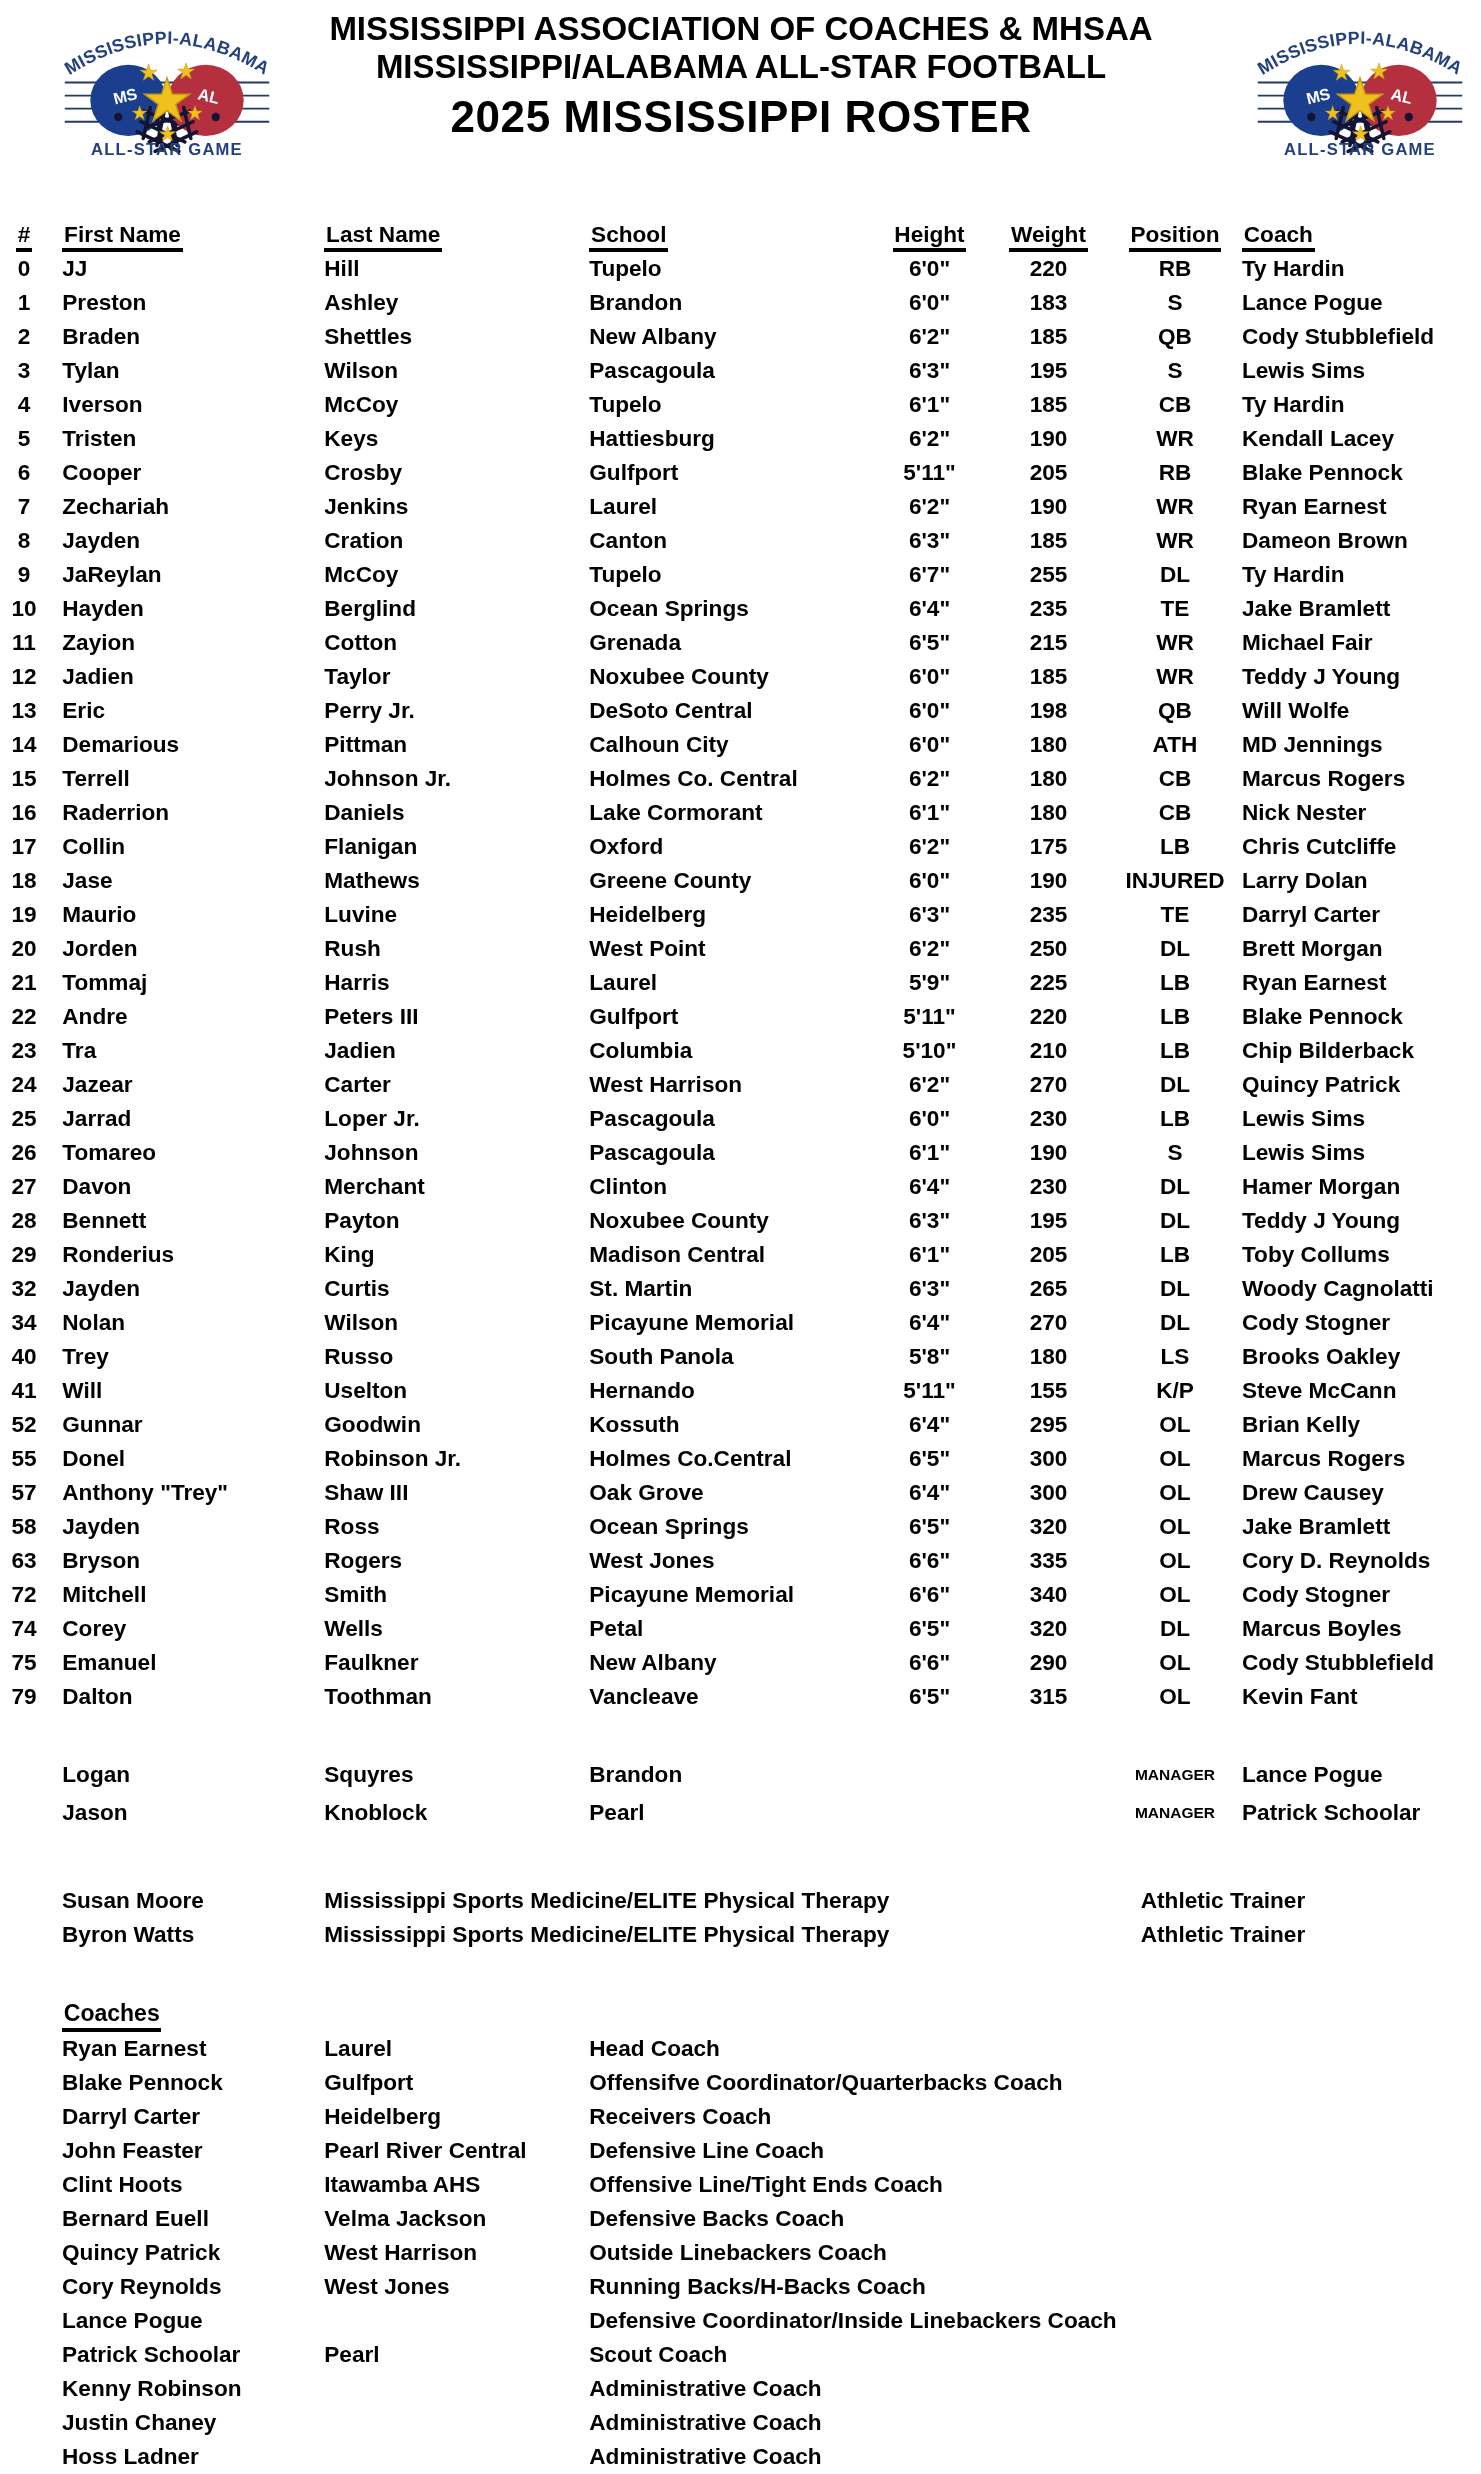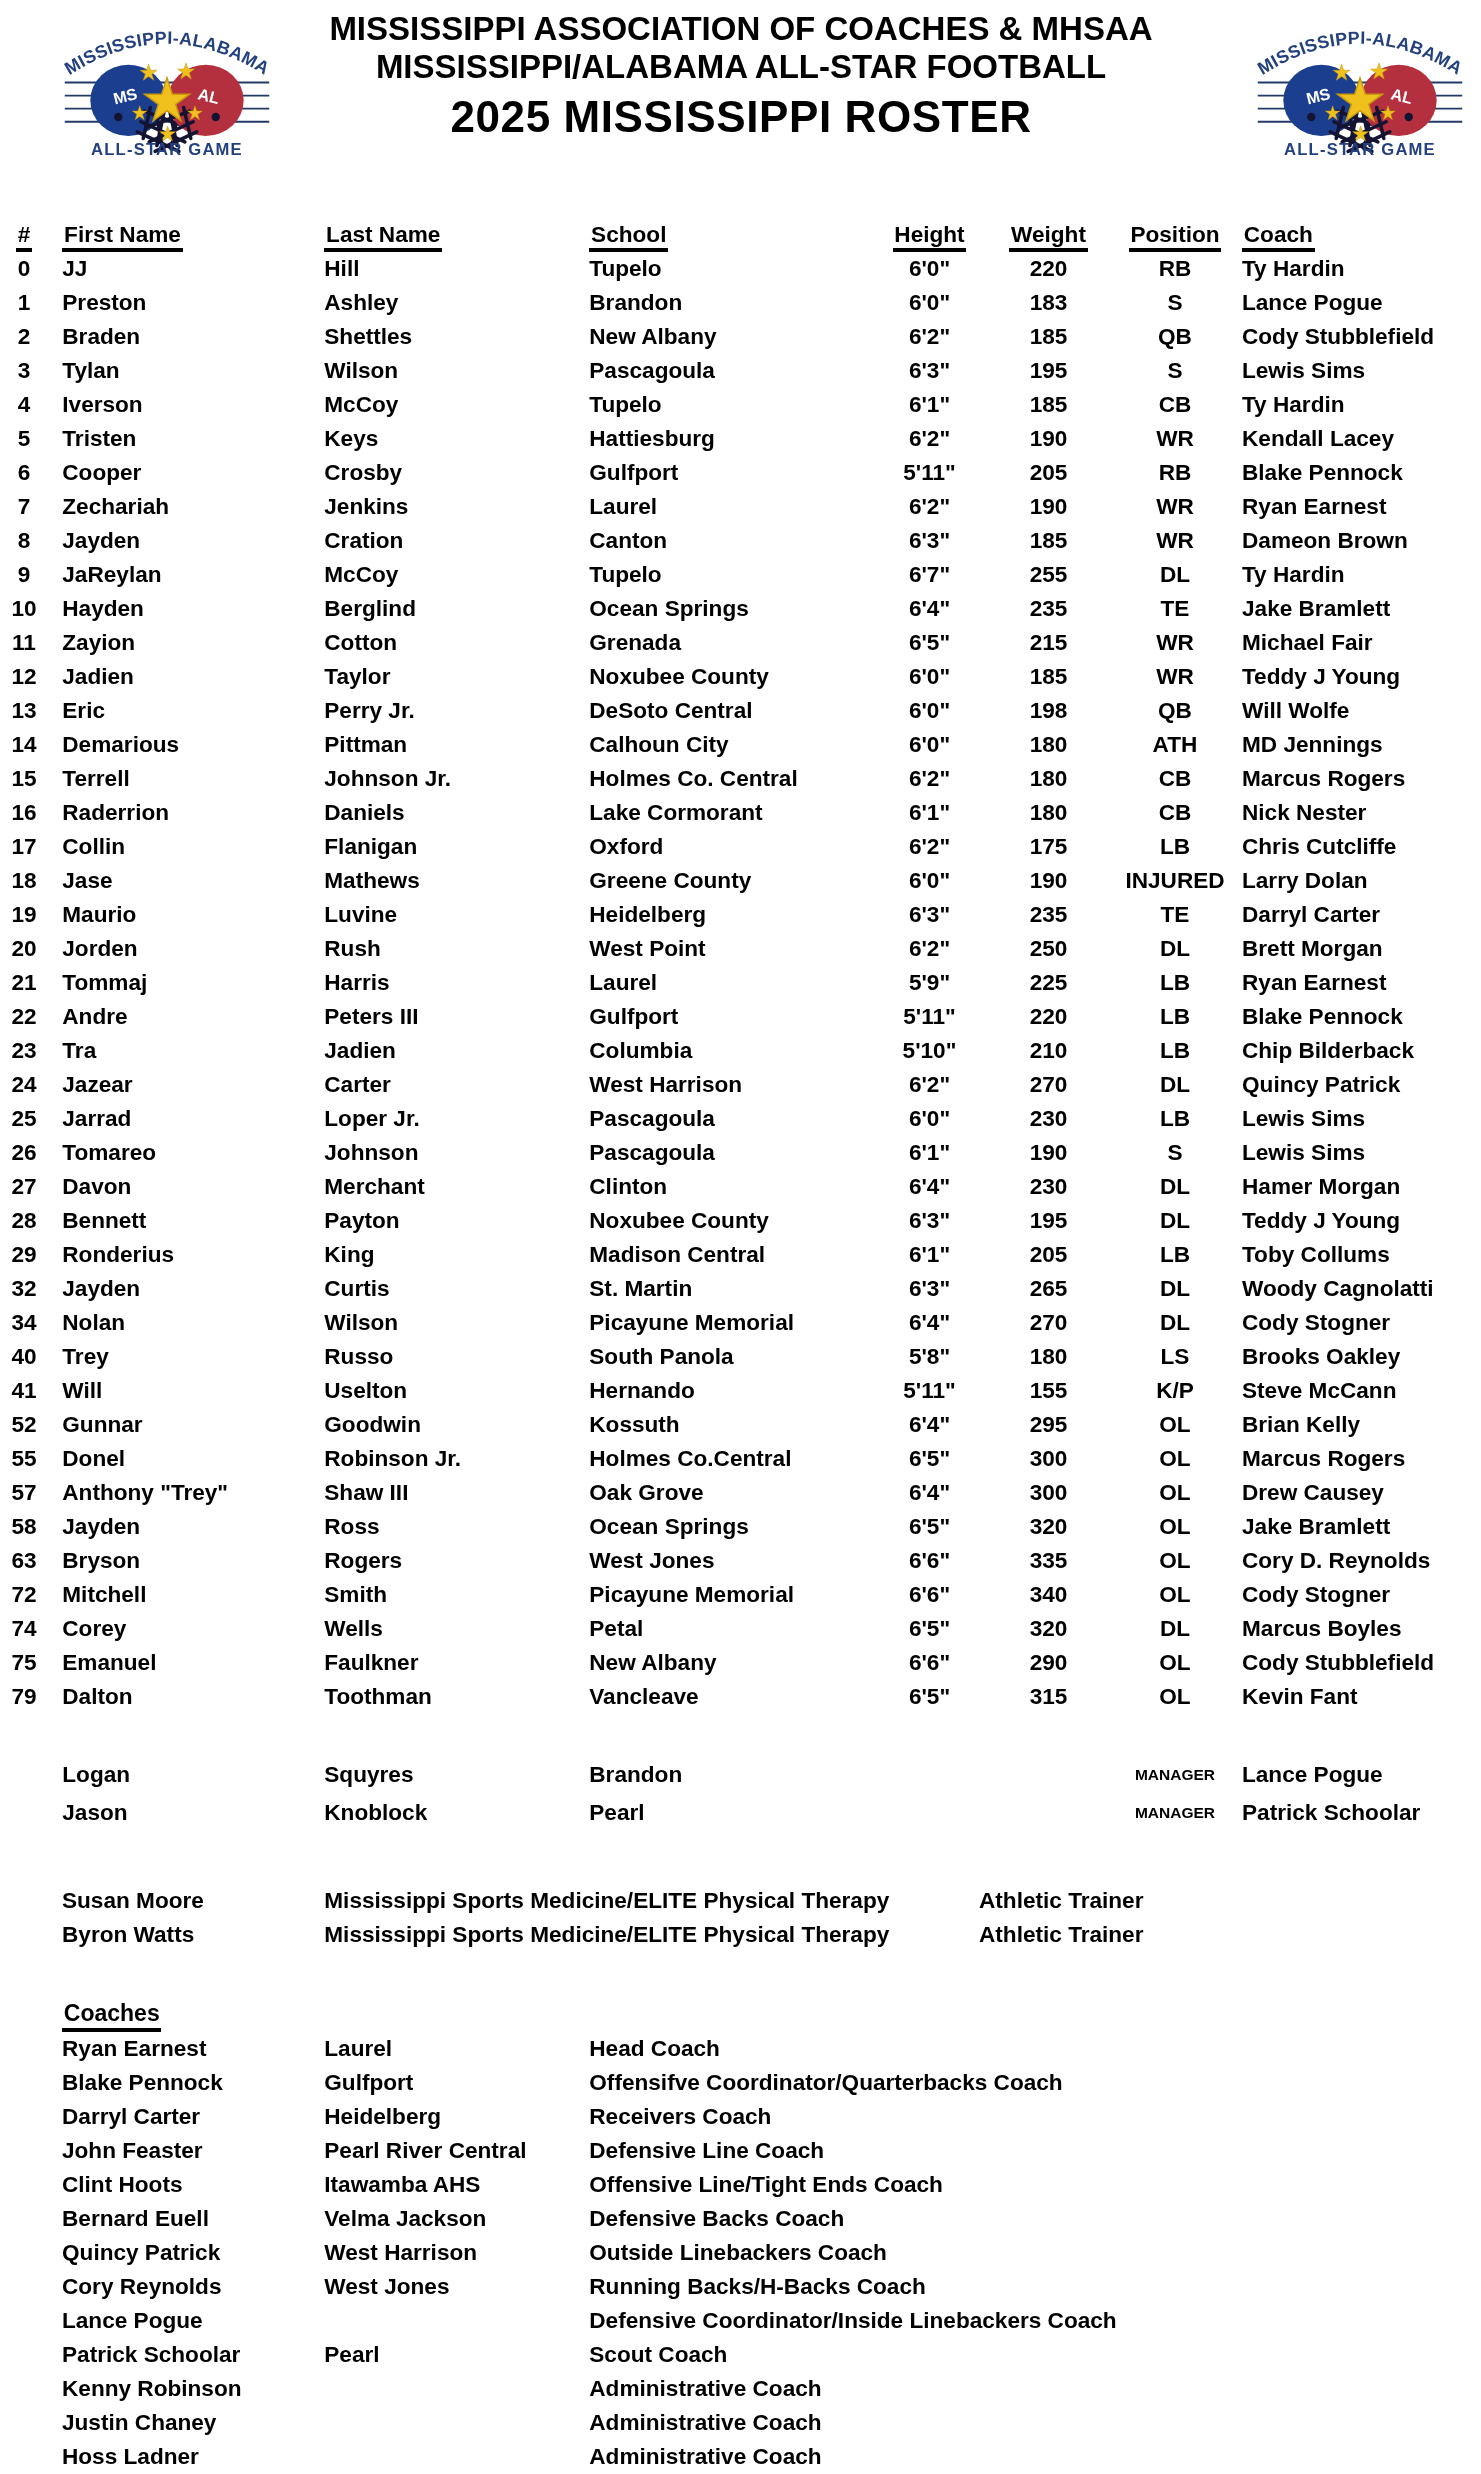--- a/index.html
+++ b/index.html
@@ -25,21 +25,21 @@
 
   .row{font-size:22.6px;line-height:34px;}
   .mgr-rows{margin-top:42px;}
   .mgr-row{font-size:22.6px;line-height:38px;}
   .c-pos-small{font-size:15.5px;}
 
   .trainer-rows{margin-top:52px;}
   .trainer-row{display:grid;grid-template-columns:310px 669px 1fr;font-size:22.6px;line-height:34px;}
   .tr-name{padding-left:62px;white-space:nowrap;}
   .tr-org{padding-left:14.3px;white-space:nowrap;}
-  .tr-role{text-align:left;padding-right:15px;white-space:nowrap;}
+  .tr-role{text-align:center;padding-right:15px;white-space:nowrap;}
 
   .coaches{margin-top:43px;}
   .coaches-heading{font-size:23px;line-height:36px;padding-left:62px;}
   .coach-row{display:grid;grid-template-columns:310px 265px 1fr;font-size:22.6px;line-height:34px;}
   .ch-name{padding-left:62px;white-space:nowrap;}
   .ch-school{padding-left:14.3px;white-space:nowrap;}
   .ch-role{padding-left:14.3px;white-space:nowrap;}
 </style>
 </head>
 <body>

